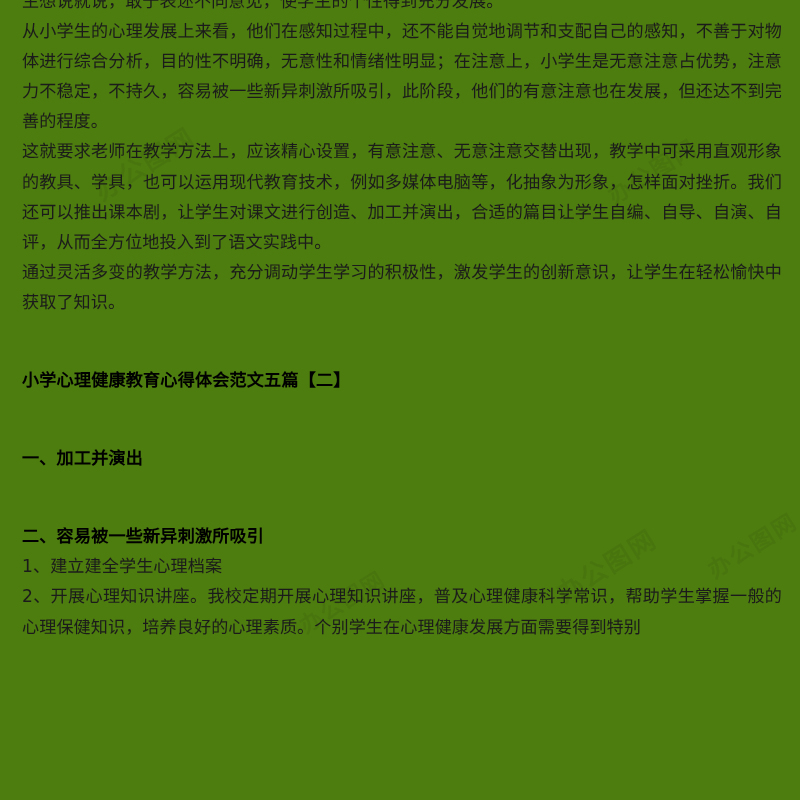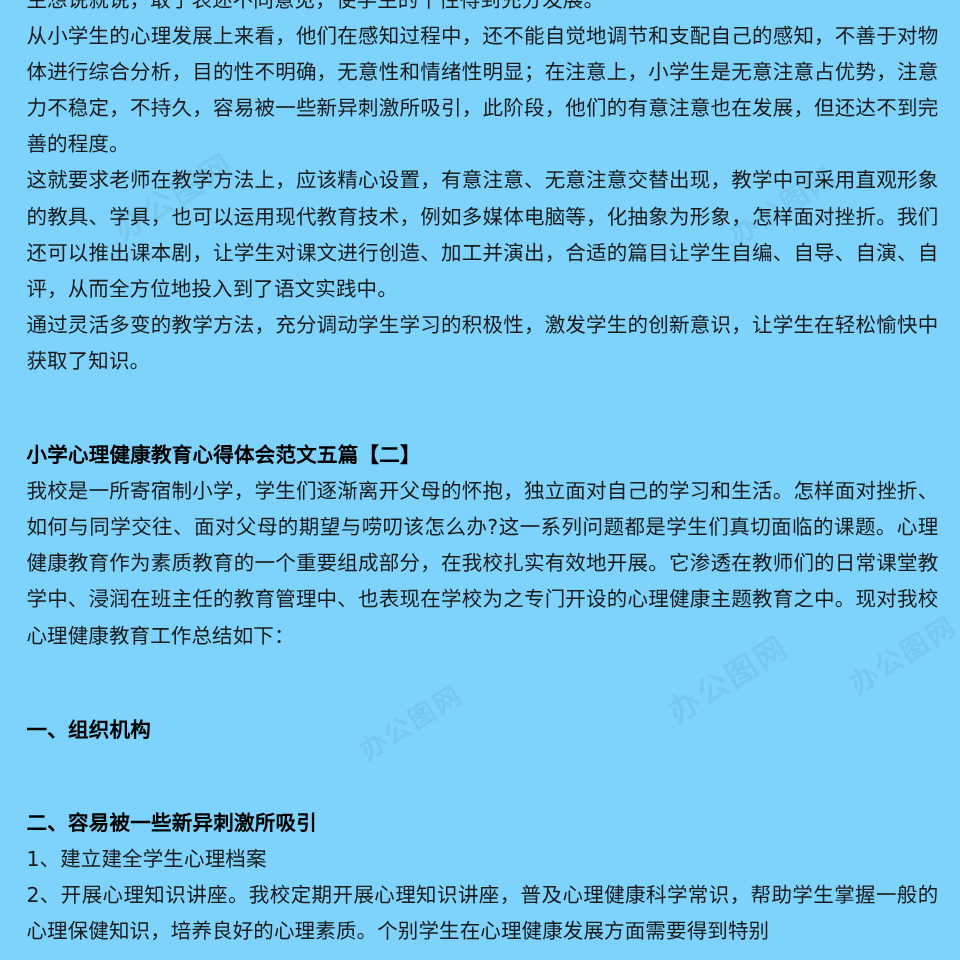--- a/index.html
+++ b/index.html
@@ -17,21 +17,21 @@
     position: relative;
   }
 
   
   #document-page {
     position: absolute;
     left: 0;
     top: 0;
     width: 800px;
     height: 800px;
-    background: #7dd3fc;
+    background: #4d7c0f;
     overflow: hidden;
   }
 
   
   #document-body {
     position: absolute;
     left: 22px;
     right: 18px;
     top: -14px;          
     width: 760px;
@@ -85,23 +85,22 @@
     <p class="para">生想说就说，敢于表述不同意见，使学生的个性得到充分发展。</p>
 
     <p class="para">从小学生的心理发展上来看，他们在感知过程中，还不能自觉地调节和支配自己的感知，不善于对物体进行综合分析，目的性不明确，无意性和情绪性明显；在注意上，小学生是无意注意占优势，注意力不稳定，不持久，容易被一些新异刺激所吸引，此阶段，他们的有意注意也在发展，但还达不到完善的程度。</p>
 
     <p class="para">这就要求老师在教学方法上，应该精心设置，有意注意、无意注意交替出现，教学中可采用直观形象的教具、学具，也可以运用现代教育技术，例如多媒体电脑等，化抽象为形象，怎样面对挫折。我们还可以推出课本剧，让学生对课文进行创造、加工并演出，合适的篇目让学生自编、自导、自演、自评，从而全方位地投入到了语文实践中。</p>
 
     <p class="para">通过灵活多变的教学方法，充分调动学生学习的积极性，激发学生的创新意识，让学生在轻松愉快中获取了知识。</p>
 
     <p class="para heading">小学心理健康教育心得体会范文五篇【二】</p>
 
-    <p class="para">我校是一所寄宿制小学，学生们逐渐离开父母的怀抱，独立面对自己的学习和生活。怎样面对挫折、如何与同学交往、面对父母的期望与唠叨该怎么办?这一系列问题都是学生们真切面临的课题。心理健康教育作为素质教育的一个重要组成部分，在我校扎实有效地开展。它渗透在教师们的日常课堂教学中、浸润在班主任的教育管理中、也表现在学校为之专门开设的心理健康主题教育之中。现对我校心理健康教育工作总结如下：</p>
 
-    <p class="para heading">一、组织机构</p>
+    <p class="para heading">一、加工并演出</p>
 
 
     <p class="para heading">二、容易被一些新异刺激所吸引</p>
 
     <p class="para">1、建立建全学生心理档案</p>
 
 
     <p class="para">2、开展心理知识讲座。我校定期开展心理知识讲座，普及心理健康科学常识，帮助学生掌握一般的心理保健知识，培养良好的心理素质。个别学生在心理健康发展方面需要得到特别</p>
 
   </div>

